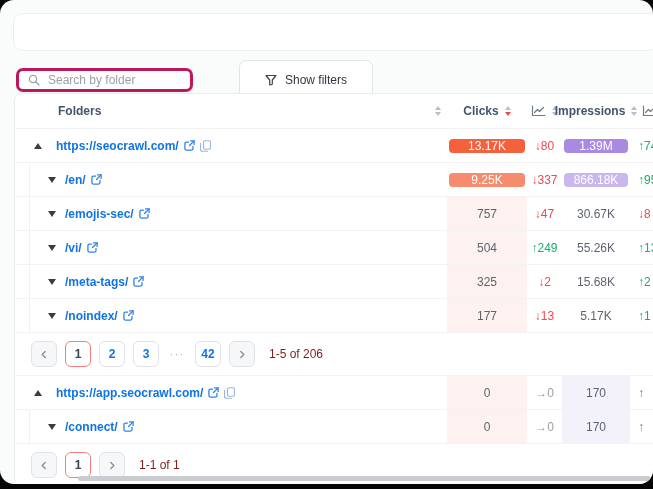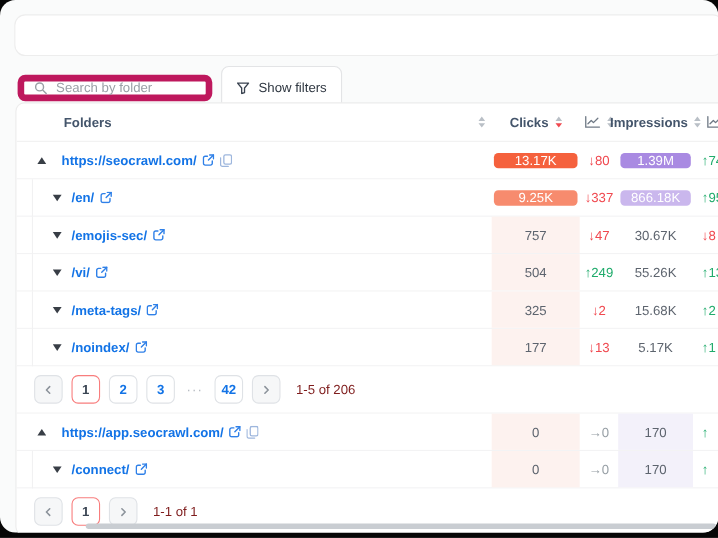--- a/index.html
+++ b/index.html
@@ -10,32 +10,32 @@
   .viewport{
     position:absolute;top:0;left:0;width:653px;height:484px;
     border-radius:14px;overflow:hidden;background:var(--canvas,#fafbfb);
   }
   .top-panel{
     position:absolute;top:13px;left:13px;width:645px;height:38px;
     background:#fff;border:1px solid #ededed;border-radius:10px;box-sizing:border-box;
   }
   .toolbar{position:absolute;top:60px;left:16px;display:flex;gap:8px;align-items:center;}
   .search-box{
-    width:177px;height:24px;border:6px solid #be185d;border-radius:7px;background:#fff;
+    width:177px;height:24px;border:3px solid #be185d;border-radius:7px;background:#fff;
     display:flex;align-items:center;gap:6px;padding:0 9px;box-sizing:border-box;
   }
   .search-box input{
     border:none;outline:none;flex:1;min-width:0;font-size:12px;color:#333;
     background:transparent;font-family:inherit;
   }
   .search-box input::placeholder{color:#9aa0a6;}
   .filters-btn{
     height:40px;border:1px solid #e3e4e6;border-radius:7px;background:#fff;
-    display:flex;align-items:center;gap:8px;padding:0 13px;font-size:12px;
-    color:#2e3640;cursor:pointer;font-family:inherit;font-weight:500;
+    display:flex;align-items:center;gap:8px;padding:0 25px;font-size:12px;
+    color:#2e3640;cursor:pointer;font-family:inherit;font-weight:500;margin-left:38px;
   }
   .table-card{
     position:absolute;top:93px;left:14px;width:700px;background:#fff;
     border:1px solid #ececec;border-radius:8px;box-sizing:border-box;overflow:hidden;
   }
   .grid-row{display:grid;grid-template-columns:432px 80px 35px 68px 83px;align-items:stretch;}
   .thead{height:34px;border-bottom:1px solid #f1f1f1;}
   .th{display:flex;align-items:center;font-size:12px;font-weight:700;color:var(--header_text,#44556b);}
   .th.h-folders{padding-left:43px;padding-right:6px;justify-content:space-between;align-items:center;}
   .th.h-clicks,.th.h-delta,.th.h-impr{justify-content:center;gap:6px;}

